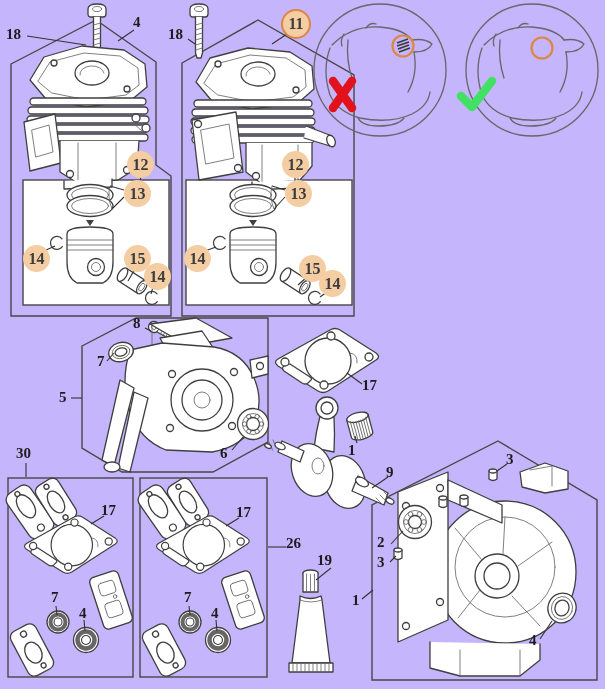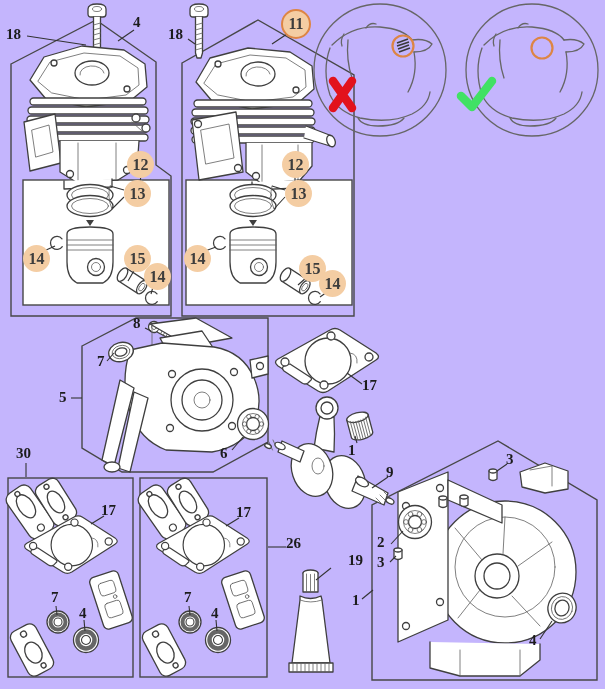--- a/index.html
+++ b/index.html
@@ -363,21 +363,21 @@
 <div class="lbl" style="left:348px;top:443px">1</div>
 <div class="lbl" style="left:386px;top:465px">9</div>
 <div class="lbl" style="left:16px;top:446px">30</div>
 <div class="lbl" style="left:101px;top:503px">17</div>
 <div class="lbl" style="left:51px;top:590px">7</div>
 <div class="lbl" style="left:79px;top:606px">4</div>
 <div class="lbl" style="left:236px;top:505px">17</div>
 <div class="lbl" style="left:184px;top:590px">7</div>
 <div class="lbl" style="left:211px;top:606px">4</div>
 <div class="lbl" style="left:286px;top:536px">26</div>
-<div class="lbl" style="left:348px;top:553px">19</div>
+<div class="lbl" style="left:317px;top:553px">19</div>
 <div class="lbl" style="left:352px;top:593px">1</div>
 <div class="lbl" style="left:377px;top:535px">2</div>
 <div class="lbl" style="left:506px;top:452px">3</div>
 <div class="lbl" style="left:377px;top:555px">3</div>
 <div class="lbl" style="left:529px;top:633px">4</div>
 
 <div class="bub ring" style="left:281px;top:9px">11</div>
 <div class="bub" style="left:127px;top:151px">12</div>
 <div class="bub" style="left:124px;top:180px">13</div>
 <div class="bub" style="left:23px;top:245px">14</div>

